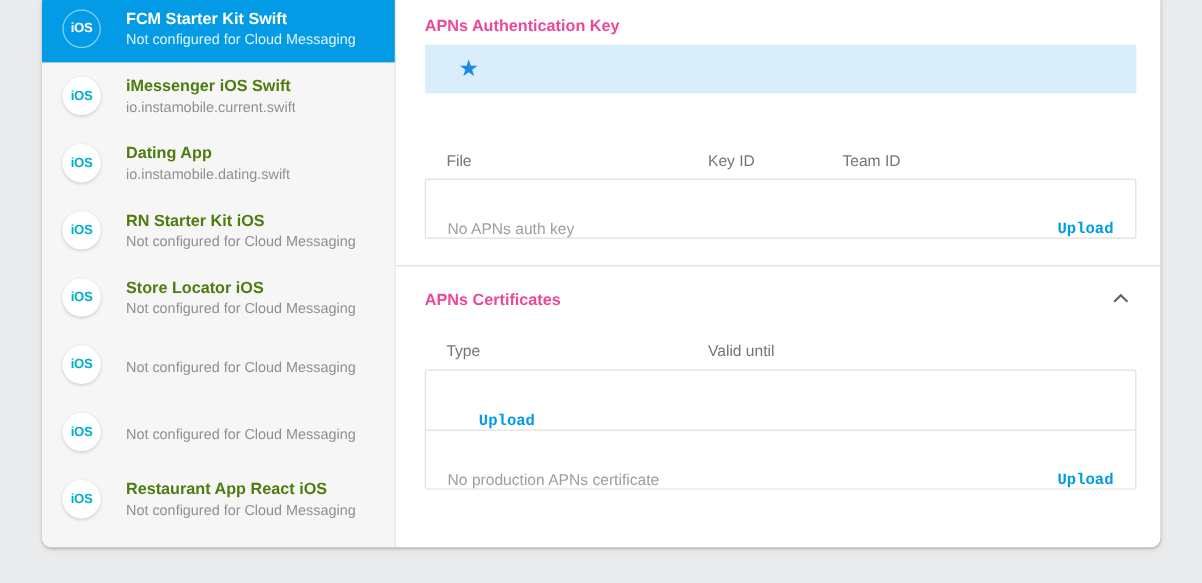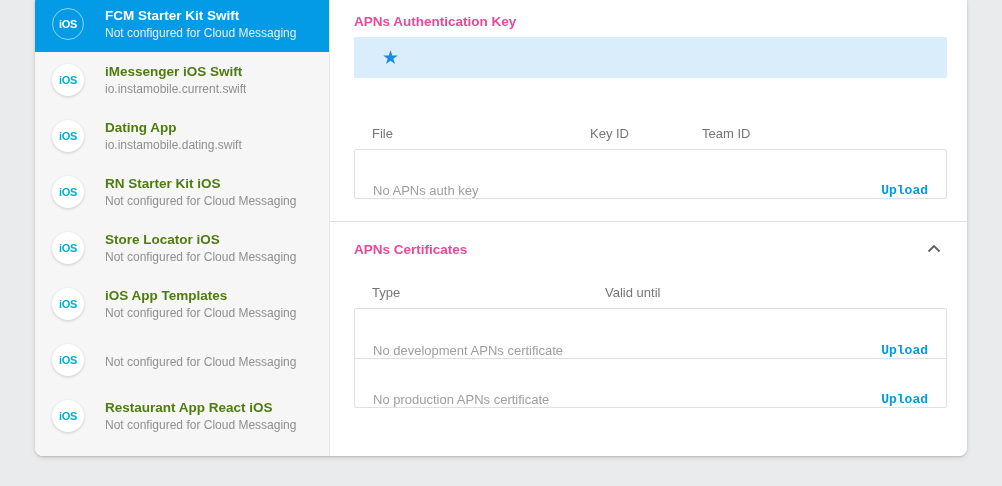--- a/index.html
+++ b/index.html
@@ -90,21 +90,21 @@
     background:none;border:none;padding:0;font-family:Liberation Mono, monospace;margin-left:26px;
   }
   .cert-section{
     margin:22px -20px 0 -24px;border-top:1px solid var(--border);
     padding:18px 20px 0 24px;
   }
   .cert-title-row{display:flex;align-items:flex-end;justify-content:space-between;}
   .chevron-btn{
     background:none;border:none;padding:4px 6px;cursor:pointer;line-height:0;
   }
-  .cert-head{margin-top:28px;gap:15px;}
+  .cert-head{margin-top:28px;}
   .cert-box .item-row{height:49px;}
 </style>
 </head>
 <body>
 
 <div class="card">
 
   <div class="sidebar">
 
     <div class="app-item selected">
@@ -143,21 +143,20 @@
       <span class="app-icon">iOS</span>
       <div class="app-texts">
         <div class="app-name">Store Locator iOS</div>
         <div class="app-sub">Not configured for Cloud Messaging</div>
       </div>
     </div>
 
     <div class="app-item">
       <span class="app-icon">iOS</span>
       <div class="app-texts">
-        <div class="app-name">iOS App Templates</div>
         <div class="app-sub">Not configured for Cloud Messaging</div>
       </div>
     </div>
 
     <div class="app-item">
       <span class="app-icon">iOS</span>
       <div class="app-texts">
         <div class="app-sub">Not configured for Cloud Messaging</div>
       </div>
     </div>
@@ -204,21 +203,20 @@
         </button>
       </div>
 
       <div class="table-head cert-head">
         <div class="col-a">Type</div>
         <div>Valid until</div>
       </div>
 
       <div class="row-box cert-box">
         <div class="item-row">
-          <span class="empty-text">No development APNs certificate</span>
           <button class="upload-btn">Upload</button>
         </div>
         <div class="item-row">
           <span class="empty-text">No production APNs certificate</span>
           <button class="upload-btn">Upload</button>
         </div>
       </div>
 
     </div>
 

